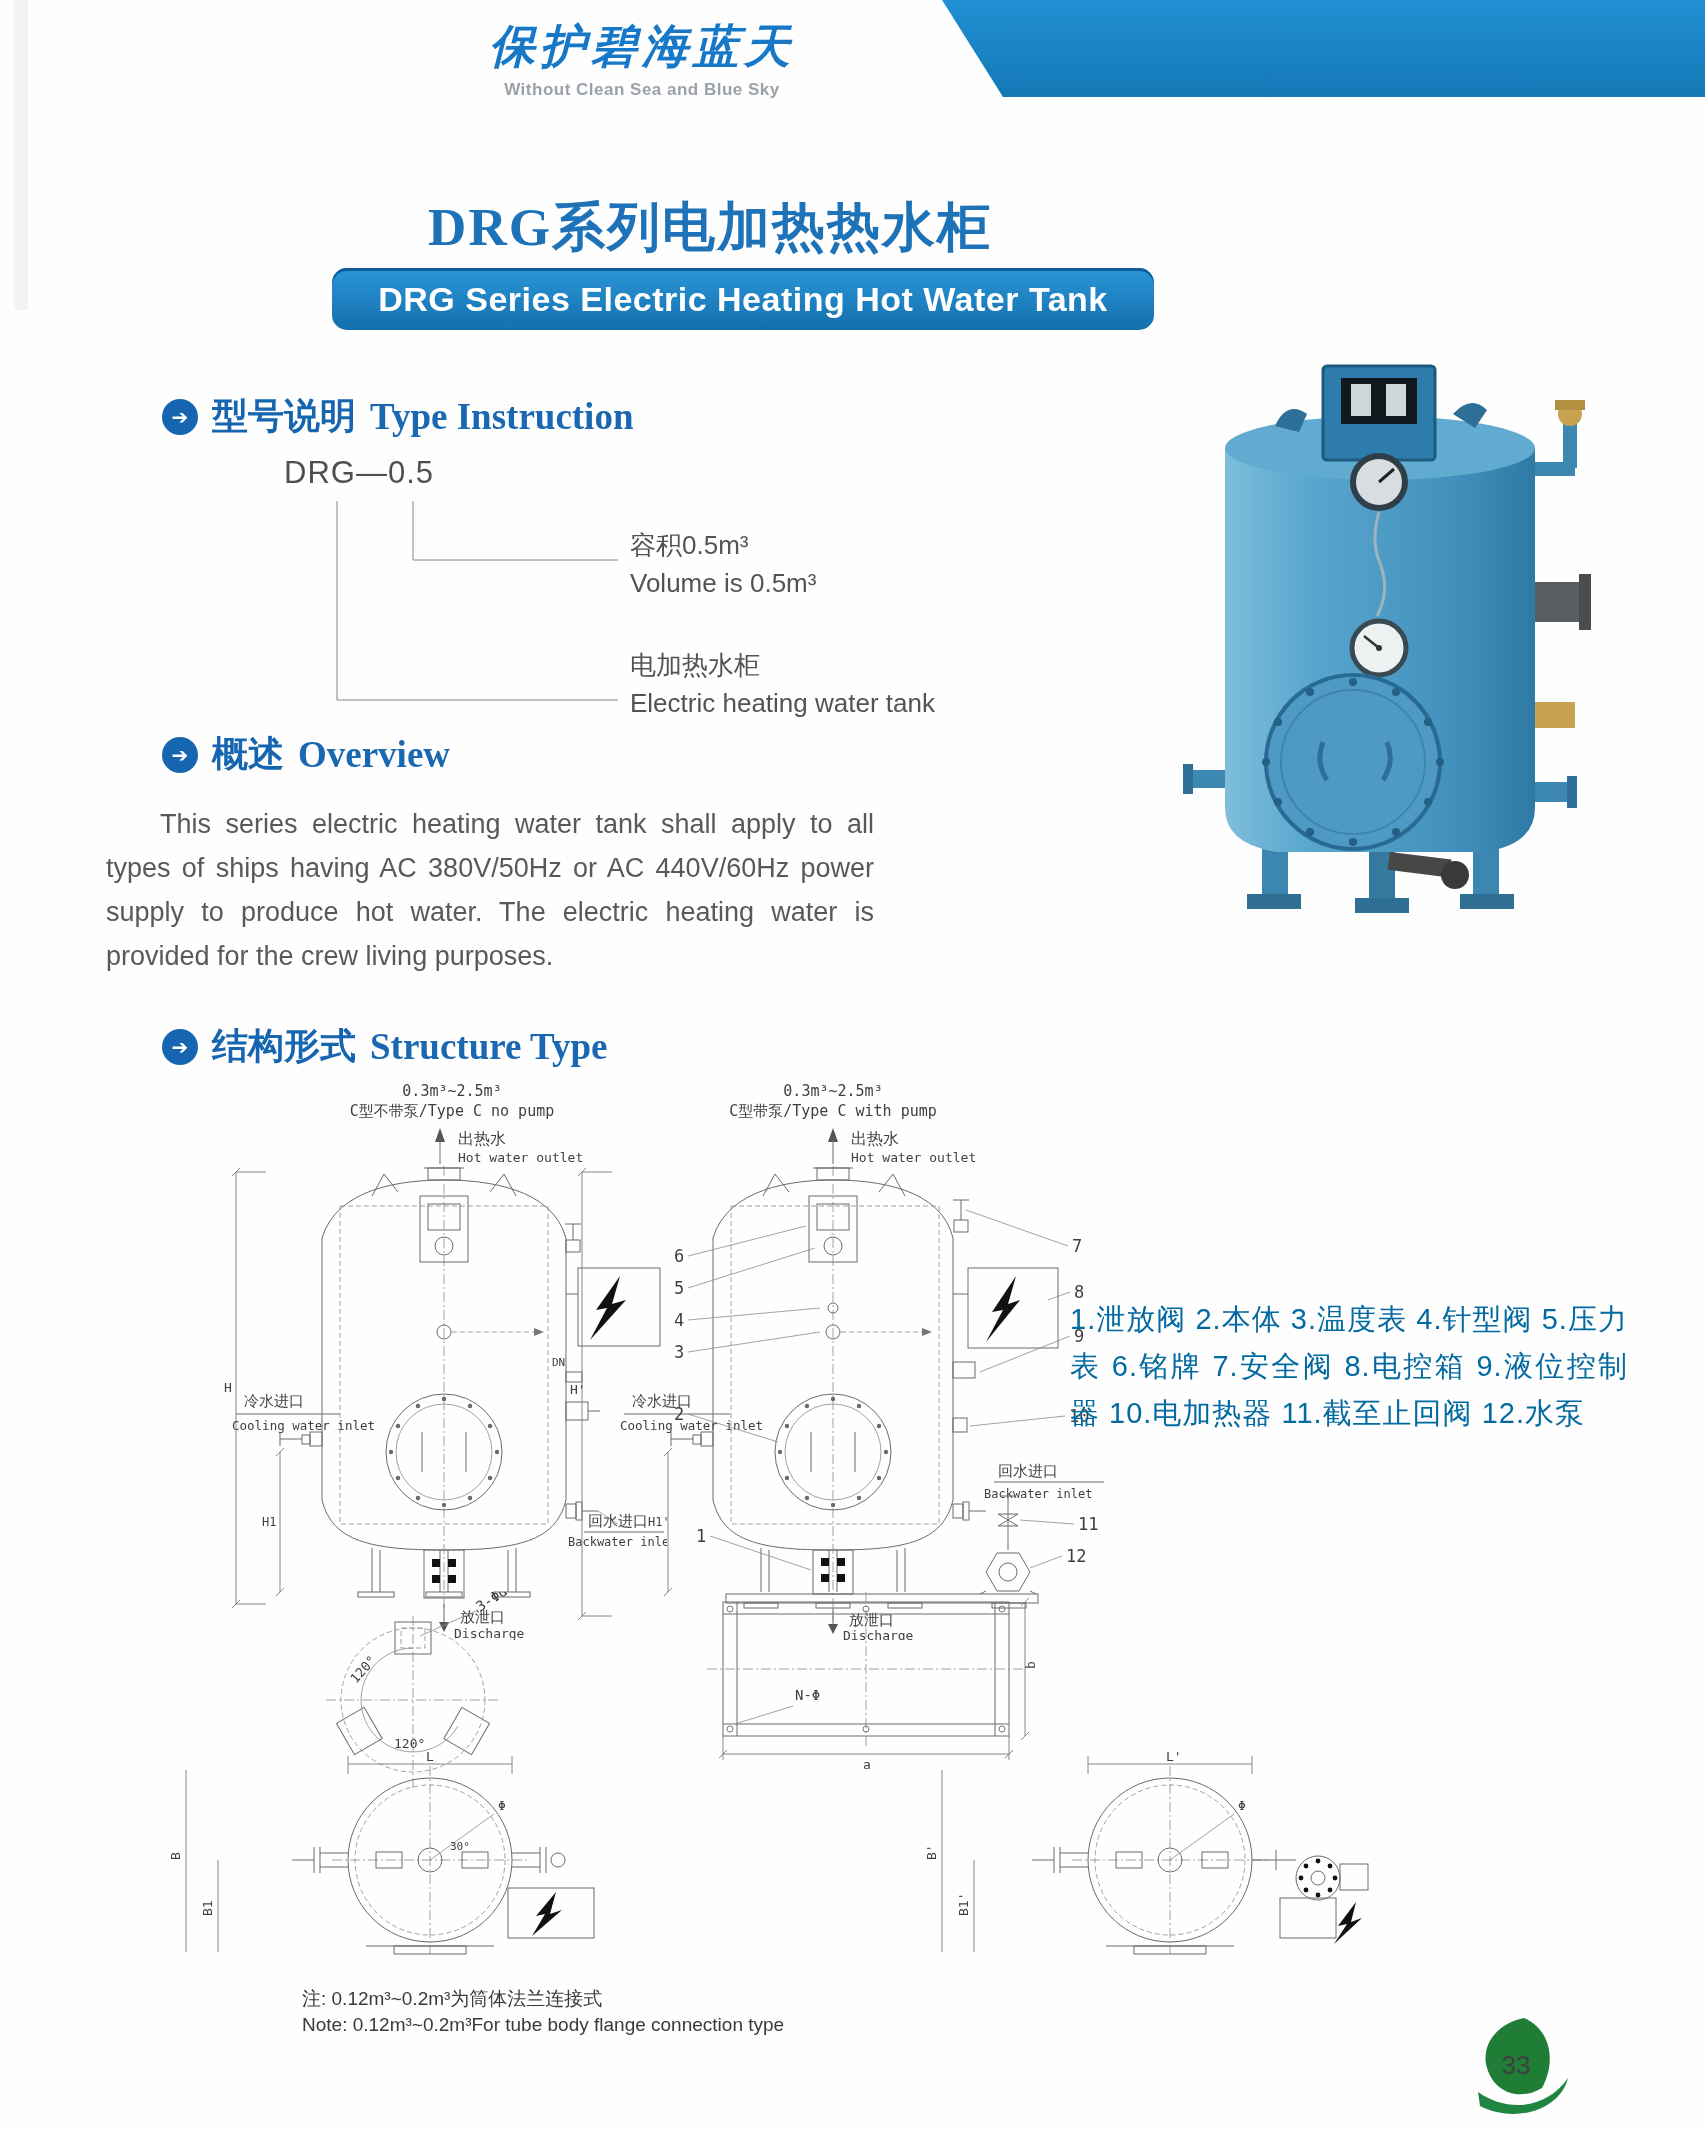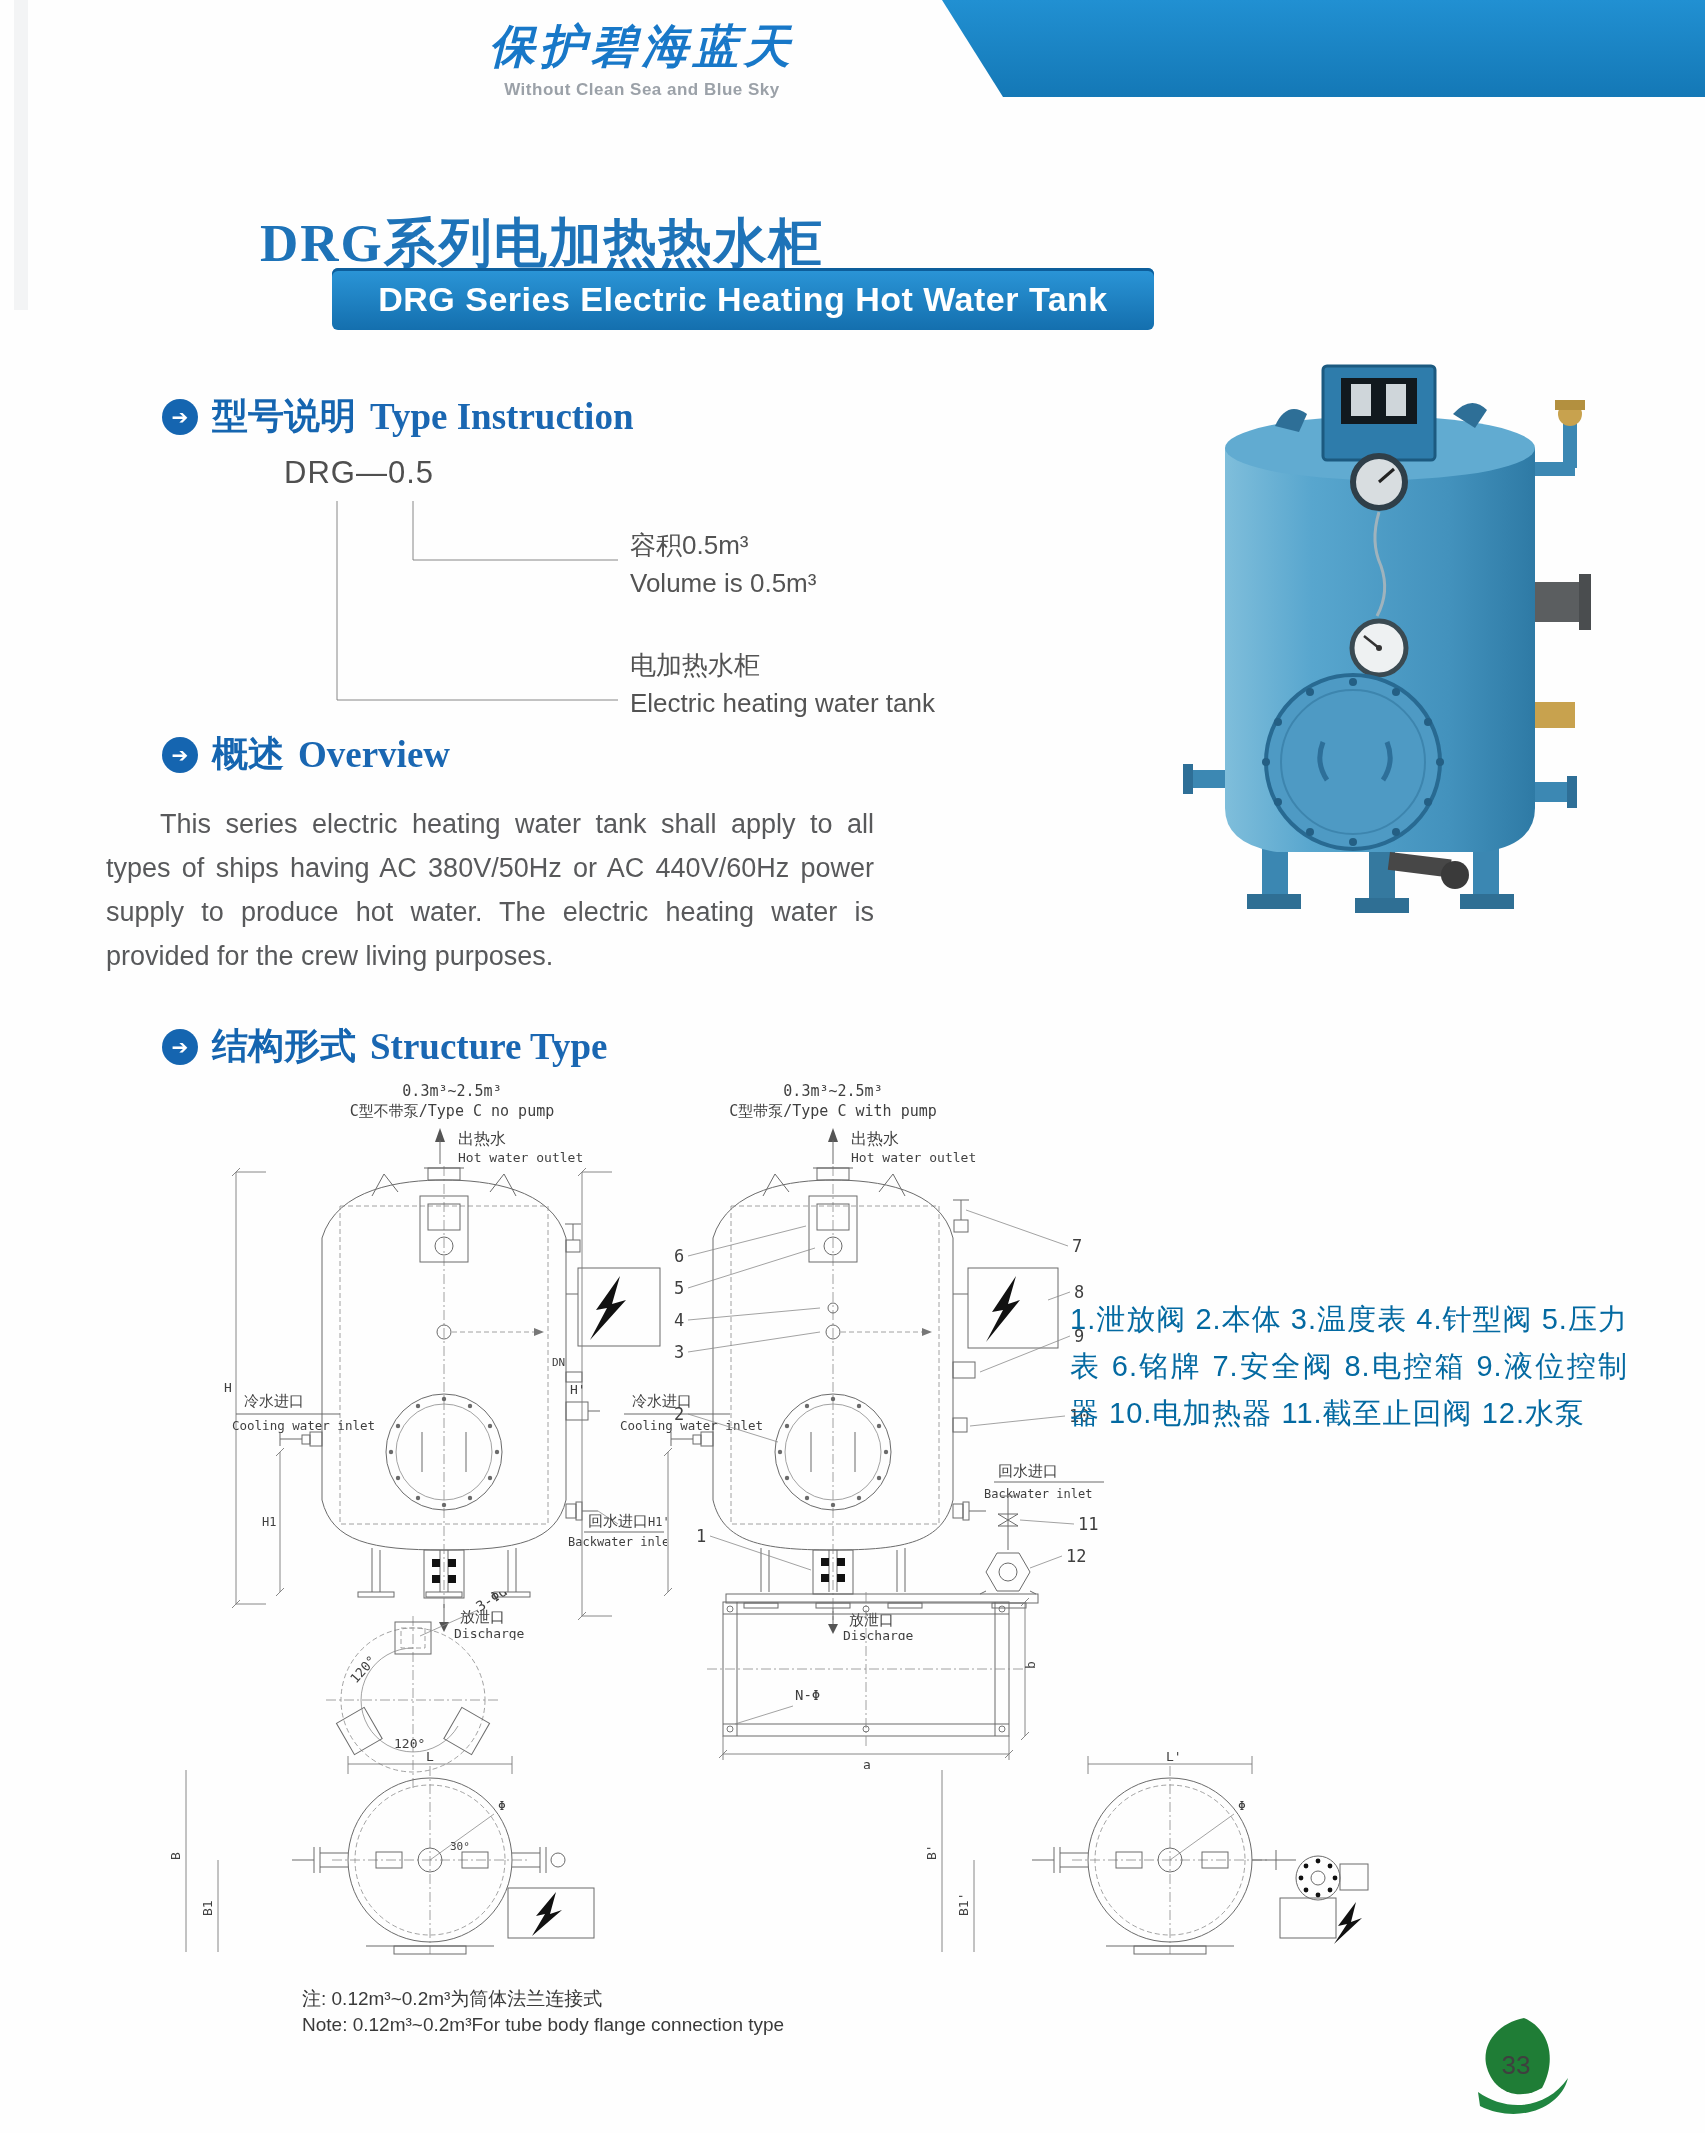--- a/index.html
+++ b/index.html
@@ -7,24 +7,24 @@
         font-family:"Liberation Sans",sans-serif;overflow:hidden;}
   .abs{position:absolute;}
   
   .callig{font-family:"Liberation Serif",serif;font-style:italic;font-weight:700;
           color:#1878c8;font-size:46px;letter-spacing:5px;white-space:nowrap;}
   .callig-sub{font-size:17px;color:#9ba1a8;font-weight:700;letter-spacing:.5px;margin-top:2px;white-space:nowrap;}
   .band{left:942px;top:0;width:763px;height:97px;
         background:linear-gradient(180deg,#2190d2 0%,#1478b6 100%);
         clip-path:polygon(0 0,100% 0,100% 100%,8% 100%);}
   
-  .main-title{left:260px;top:192px;width:900px;
+  .main-title{left:260px;top:192px;width:900px;text-align:center;
         font-family:"Liberation Serif",serif;font-weight:700;font-size:53px;
-        color:#1e73b8;letter-spacing:2px;white-space:nowrap;margin-top:16px;}
-  .banner{left:332px;top:268px;width:822px;height:62px;border-radius:6px;
+        color:#1e73b8;letter-spacing:2px;white-space:nowrap;}
+  .banner{left:332px;top:268px;width:822px;height:62px;border-radius:15px;
         background:linear-gradient(180deg,#2b96d8 0%,#146fae 100%);
         box-shadow:inset 0 3px 0 #0d5e9b;display:flex;align-items:center;justify-content:center;}
   .banner span{color:#fff;font-weight:700;font-size:34px;letter-spacing:.5px;white-space:nowrap;}
   
   .sec-head{display:flex;align-items:center;gap:14px;}
   .sec-icon{width:36px;height:36px;border-radius:50%;background:#1565b0;color:#fff;
         display:flex;align-items:center;justify-content:center;font-size:20px;flex:0 0 36px;}
   .sec-zh{font-size:36px;font-weight:700;color:#1565b0;white-space:nowrap;}
   .sec-en{font-family:"Liberation Serif",serif;font-size:37px;font-weight:700;color:#1a67b2;white-space:nowrap;}
   

